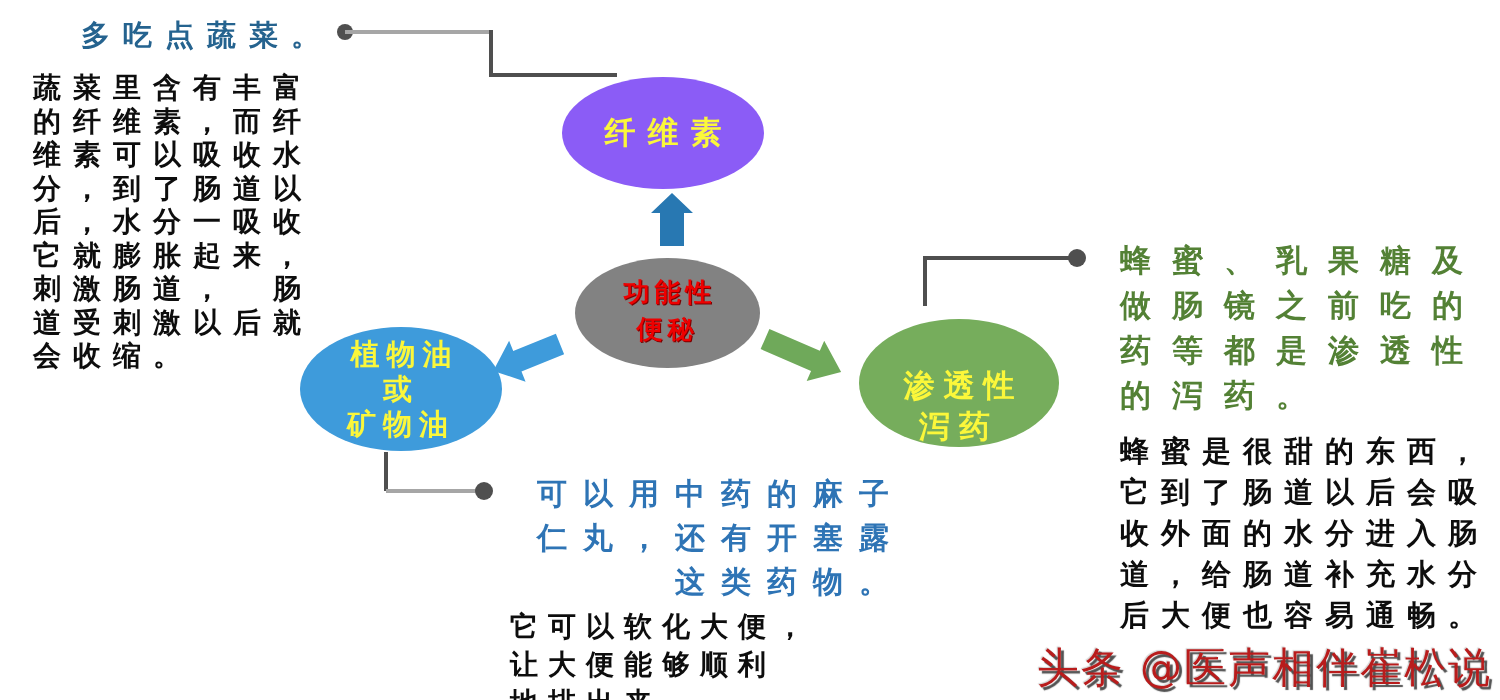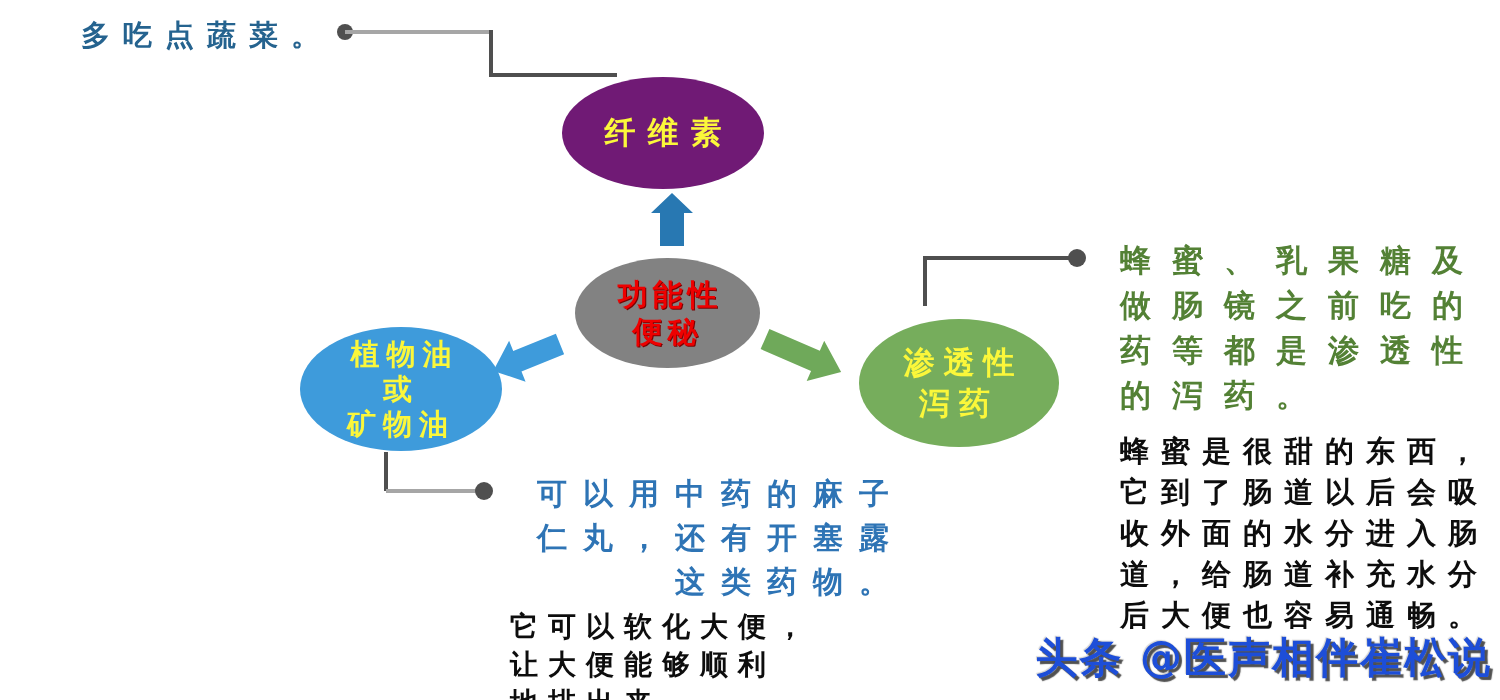--- a/index.html
+++ b/index.html
@@ -14,49 +14,49 @@
     position:absolute;border-radius:50%;
     display:flex;align-items:center;justify-content:center;
     text-align:center;font-weight:bold;
   }
   .node .label{white-space:pre-line;}
 
   .node-fiber{left:562px;top:77px;width:202px;height:112px;}
   .node-fiber .label{font-size:31px;letter-spacing:12px;text-indent:12px;}
 
   .node-center{left:575px;top:258px;width:185px;height:110px;}
-  .node-center .label{font-size:30px;line-height:37px;letter-spacing:5px;text-indent:5px;
-    text-shadow:1px 1px 0 #7a0000;}
+  .node-center .label{font-size:26px;line-height:37px;letter-spacing:5px;text-indent:5px;
+    text-shadow:1px 1px 0 #7a0000;font-family:Liberation Mono, monospace;}
 
   .node-oil{left:300px;top:327px;width:202px;height:124px;}
   .node-oil .label{font-size:29px;line-height:35px;letter-spacing:7px;text-indent:7px;}
 
-  .node-laxative{left:859px;top:319px;width:200px;height:128px;}
+  .node-laxative{left:859px;top:319px;width:200px;height:128px;align-items:flex-end;}
   .node-laxative .label{font-size:31px;line-height:41px;letter-spacing:9px;text-indent:9px;}
 
   
   .callout{position:absolute;font-weight:bold;}
   .callout .lines{white-space:pre-line;}
 
   .co-veg{left:33px;top:16px;width:300px;}
   .co-veg .heading{font-size:29px;letter-spacing:13px;margin:0 0 15px 0;}
   .co-veg .body{font-size:28px;line-height:33.5px;letter-spacing:12px;color:#0d0d0d;}
 
   .co-osmotic{left:1120px;top:238px;width:390px;}
   .co-osmotic .heading{font-size:31px;line-height:45px;letter-spacing:21px;margin:0;}
   .co-osmotic .body{font-size:29px;line-height:41px;letter-spacing:12px;color:#0d0d0d;margin-top:13px;}
 
   .co-herbal{left:510px;top:472px;width:395px;}
   .co-herbal .heading{font-size:30px;line-height:44px;letter-spacing:16px;margin:0;text-align:right;}
   .co-herbal .body{font-size:28px;line-height:38px;letter-spacing:10px;color:#0d0d0d;margin-top:4px;}
 
   .watermark{
-    position:absolute;right:8px;bottom:14px;
-    font-family:"DejaVu Sans", sans-serif;font-weight:700;font-size:42px;
-    color:#1d4ed8;letter-spacing:2px;
+    position:absolute;right:8px;bottom:4px;
+    font-family:"DejaVu Sans", sans-serif;font-weight:400;font-size:42px;
+    color:#b91c1c;letter-spacing:2px;
     text-shadow:3px 3px 1px rgba(62,62,62,0.9), -1px -1px 1px rgba(190,190,190,0.7);
   }
 </style>
 </head>
 <body>
 
 <div class="canvas">
 
   <svg class="overlay" viewBox="0 0 1500 700">
 
@@ -69,21 +69,21 @@
 
     <polyline points="386,452 386,491" fill="none" stroke-width="4" stroke="#4F4F4F"></polyline>
     <polyline points="386,491 477,491" fill="none" stroke-width="4" stroke="#A6A6A6"></polyline>
     <circle cx="484" cy="491" r="9" fill="#4F4F4F"></circle>
 
     <polygon points="0,-12 33,-12 33,-21 53,0 33,21 33,12 0,12" transform="translate(672,246) rotate(-90)" fill="#2878B2"></polygon>
     <polygon points="0,-11 46,-11 46,-22 72,0 46,22 46,11 0,11" transform="translate(560,344) rotate(158)" fill="#3E9BDB"></polygon>
     <polygon points="0,-11 55,-11 55,-22 83,0 55,22 55,11 0,11" transform="translate(765,339) rotate(23.5)" fill="#6FA95A"></polygon>
   </svg>
 
-  <div class="node node-fiber" style="background-color: #701a75;">
+  <div class="node node-fiber" style="background-color: #8b5cf6;">
     <span class="label" style="color: rgb(251, 247, 58);">纤维素</span>
   </div>
 
   <div class="node node-center" style="background-color: rgb(130, 130, 130);">
     <span class="label" style="color: rgb(238, 0, 0);">功能性
 便秘</span>
   </div>
 
   <div class="node node-oil" style="background-color: rgb(62, 155, 219);">
     <span class="label" style="color: rgb(251, 247, 58);">植物油
@@ -91,20 +91,29 @@
 矿物油</span>
   </div>
 
   <div class="node node-laxative" style="background-color: rgb(118, 173, 92);">
     <span class="label" style="color: rgb(251, 247, 58);">渗透性
 泻药</span>
   </div>
 
   <div class="callout co-veg">
     <div class="heading" style="color: rgb(37, 99, 143); text-align: right;">多吃点蔬菜。</div>
+    <div class="body lines">蔬菜里含有丰富
+的纤维素，而纤
+维素可以吸收水
+分，到了肠道以
+后，水分一吸收
+它就膨胀起来，
+刺激肠道，　肠
+道受刺激以后就
+会收缩。</div>
   </div>
 
   <div class="callout co-osmotic">
     <div class="heading lines" style="color: rgb(83, 129, 53);">蜂蜜、乳果糖及
 做肠镜之前吃的
 药等都是渗透性
 的泻药。</div>
     <div class="body lines">蜂蜜是很甜的东西，
 它到了肠道以后会吸
 收外面的水分进入肠

